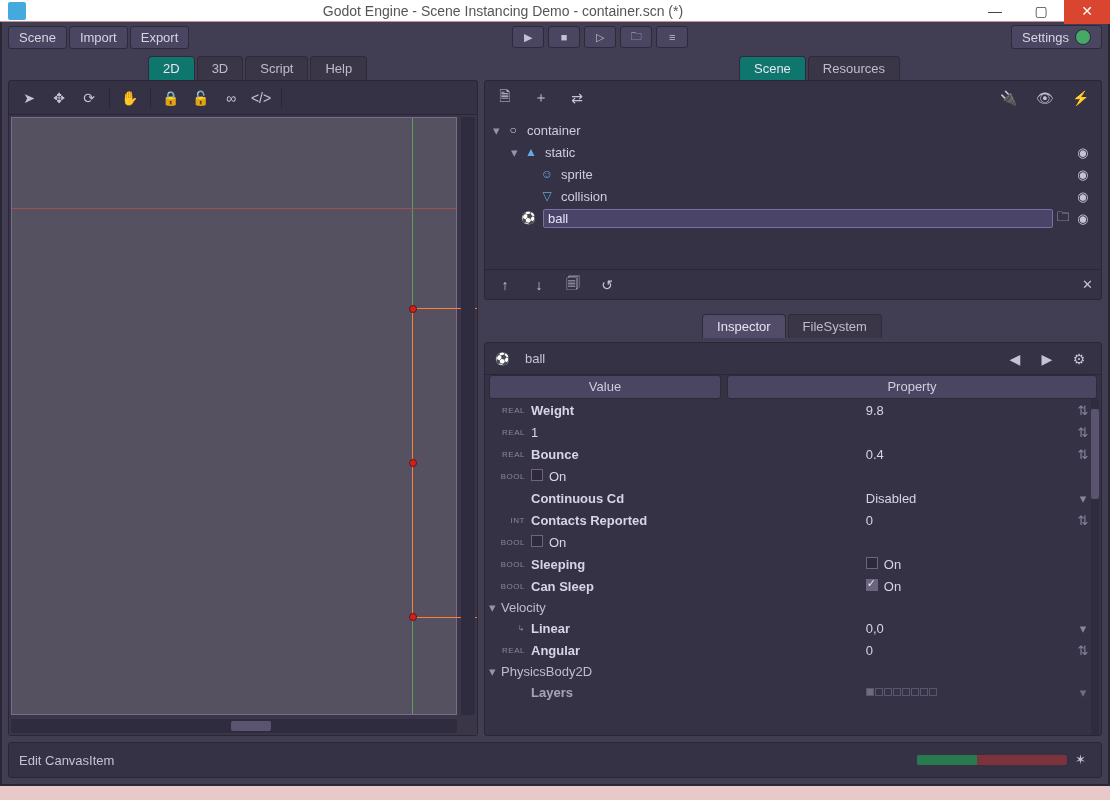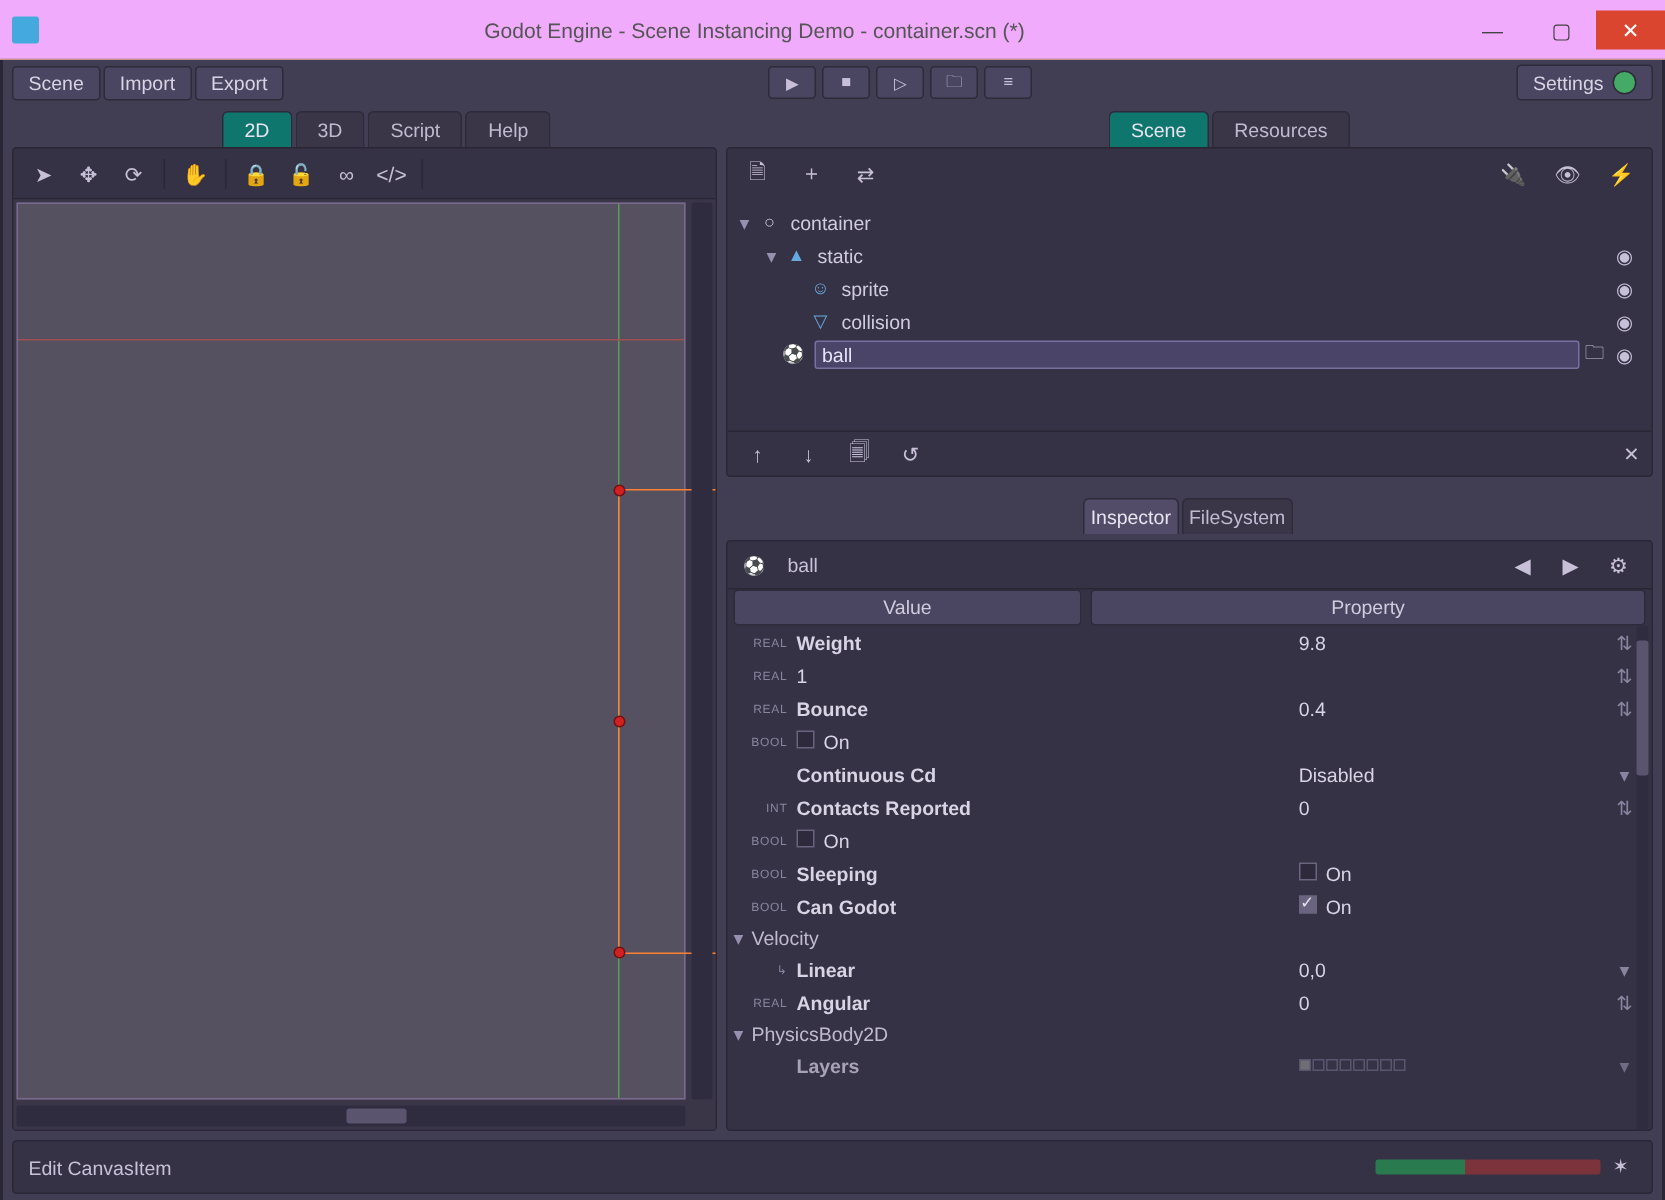--- a/index.html
+++ b/index.html
@@ -1,19 +1,19 @@
 <!DOCTYPE html>
 <html><head>
 <meta charset="utf-8">
 <style>
 * { box-sizing: border-box; margin: 0; padding: 0; font-family: "Segoe UI", Arial, sans-serif; }
 body { width: 1110px; height: 800px; background: #e8c8c8; overflow: hidden; font-size: 13px; color: #c8c0d8; }
 
 
-.titlebar { height: 40px; display: flex; align-items: center; background: #f0abfc; border-bottom: 1px solid #c89090; }
+.titlebar { height: 22px; display: flex; align-items: center; background: #ffffff; border-bottom: 1px solid #c89090; }
 .app-icon { width: 18px; height: 18px; margin: 0 8px; background: #4ad; border-radius: 2px; }
 .title-text { flex: 1; text-align: center; color: #555; font-size: 14px; }
 .win-buttons { display: flex; }
 .win-btn { width: 46px; height: 26px; display: flex; align-items: center; justify-content: center; color: #444; font-size: 14px; }
 .win-btn.close { background: #d9452f; color: #fff; }
 
 .app { background: #413d53; height: calc(100% - 36px); display: flex; flex-direction: column; border: 2px solid #2a2636; border-top: none; }
 
 
 .menubar { height: 30px; display: flex; align-items: center; padding: 0 6px; gap: 2px; }
@@ -65,21 +65,21 @@
 .folder-icon { width: 20px; text-align: center; color: #c8c0d8; }
 .tree-row.selected .node-label-box { background: #4a4468; border: 1px solid #7870a0; border-radius: 2px; padding: 1px 4px; color: #e8e4f8; flex: 1; }
 .tree-btm-row { height: 30px; display: flex; align-items: center; padding: 0 8px; gap: 10px; border-top: 1px solid #2a2636; }
 .close-x { margin-left: auto; color: #c8c0d8; }
 
 
 .h-sep { height: 4px; }
 
 
 .insp-tabs { height: 26px; display: flex; justify-content: center; align-items: flex-end; }
-.insp-tab { padding: 4px 4px; border: 1px solid #2d2a3a; background: #3a3648; border-radius: 4px 4px 0 0; margin-right: 2px; color: #c0bad0; border-bottom: none; }
+.insp-tab { padding: 4px 14px; border: 1px solid #2d2a3a; background: #3a3648; border-radius: 4px 4px 0 0; margin-right: 2px; color: #c0bad0; border-bottom: none; }
 .insp-tab.active { background: #524c68; color: #e8e4f0; }
 
 .inspector { flex: 1; display: flex; flex-direction: column; min-height: 0; }
 .insp-header { height: 32px; display: flex; align-items: center; padding: 0 10px; gap: 8px; border-bottom: 1px solid #2a2636; }
 .insp-header .spacer { flex: 1; }
 .insp-columns { height: 24px; display: flex; padding: 0 4px; gap: 6px; }
 .col-header { flex: 1; text-align: center; background: #4a4560; border: 1px solid #2d2a3a; border-radius: 3px; line-height: 22px; color: #d0ccde; }
 .col-header.prop { flex: 1.6; }
 .prop-list { flex: 1; overflow: hidden; position: relative; }
 .prop-row { display: flex; align-items: center; height: 22px; padding: 0 10px; }
@@ -320,21 +320,21 @@
             <span class="prop-kind">BOOL</span>
             <span class="prop-name">Sleeping</span>
             <span class="prop-val">
                 <span class="checkbox"></span>
                 <span>On</span>
               </span>
             <span class="row-icon"></span>
           </div>
           <div class="prop-row">
             <span class="prop-kind">BOOL</span>
-            <span class="prop-name">Can Godot</span>
+            <span class="prop-name">Can Sleep</span>
             <span class="prop-val">
                 <span class="checkbox checked"></span>
                 <span>On</span>
               </span>
             <span class="row-icon"></span>
           </div>
           <div class="section-row">
             <span class="tree-arrow">▾</span>
               <span>Velocity</span>
           </div>

